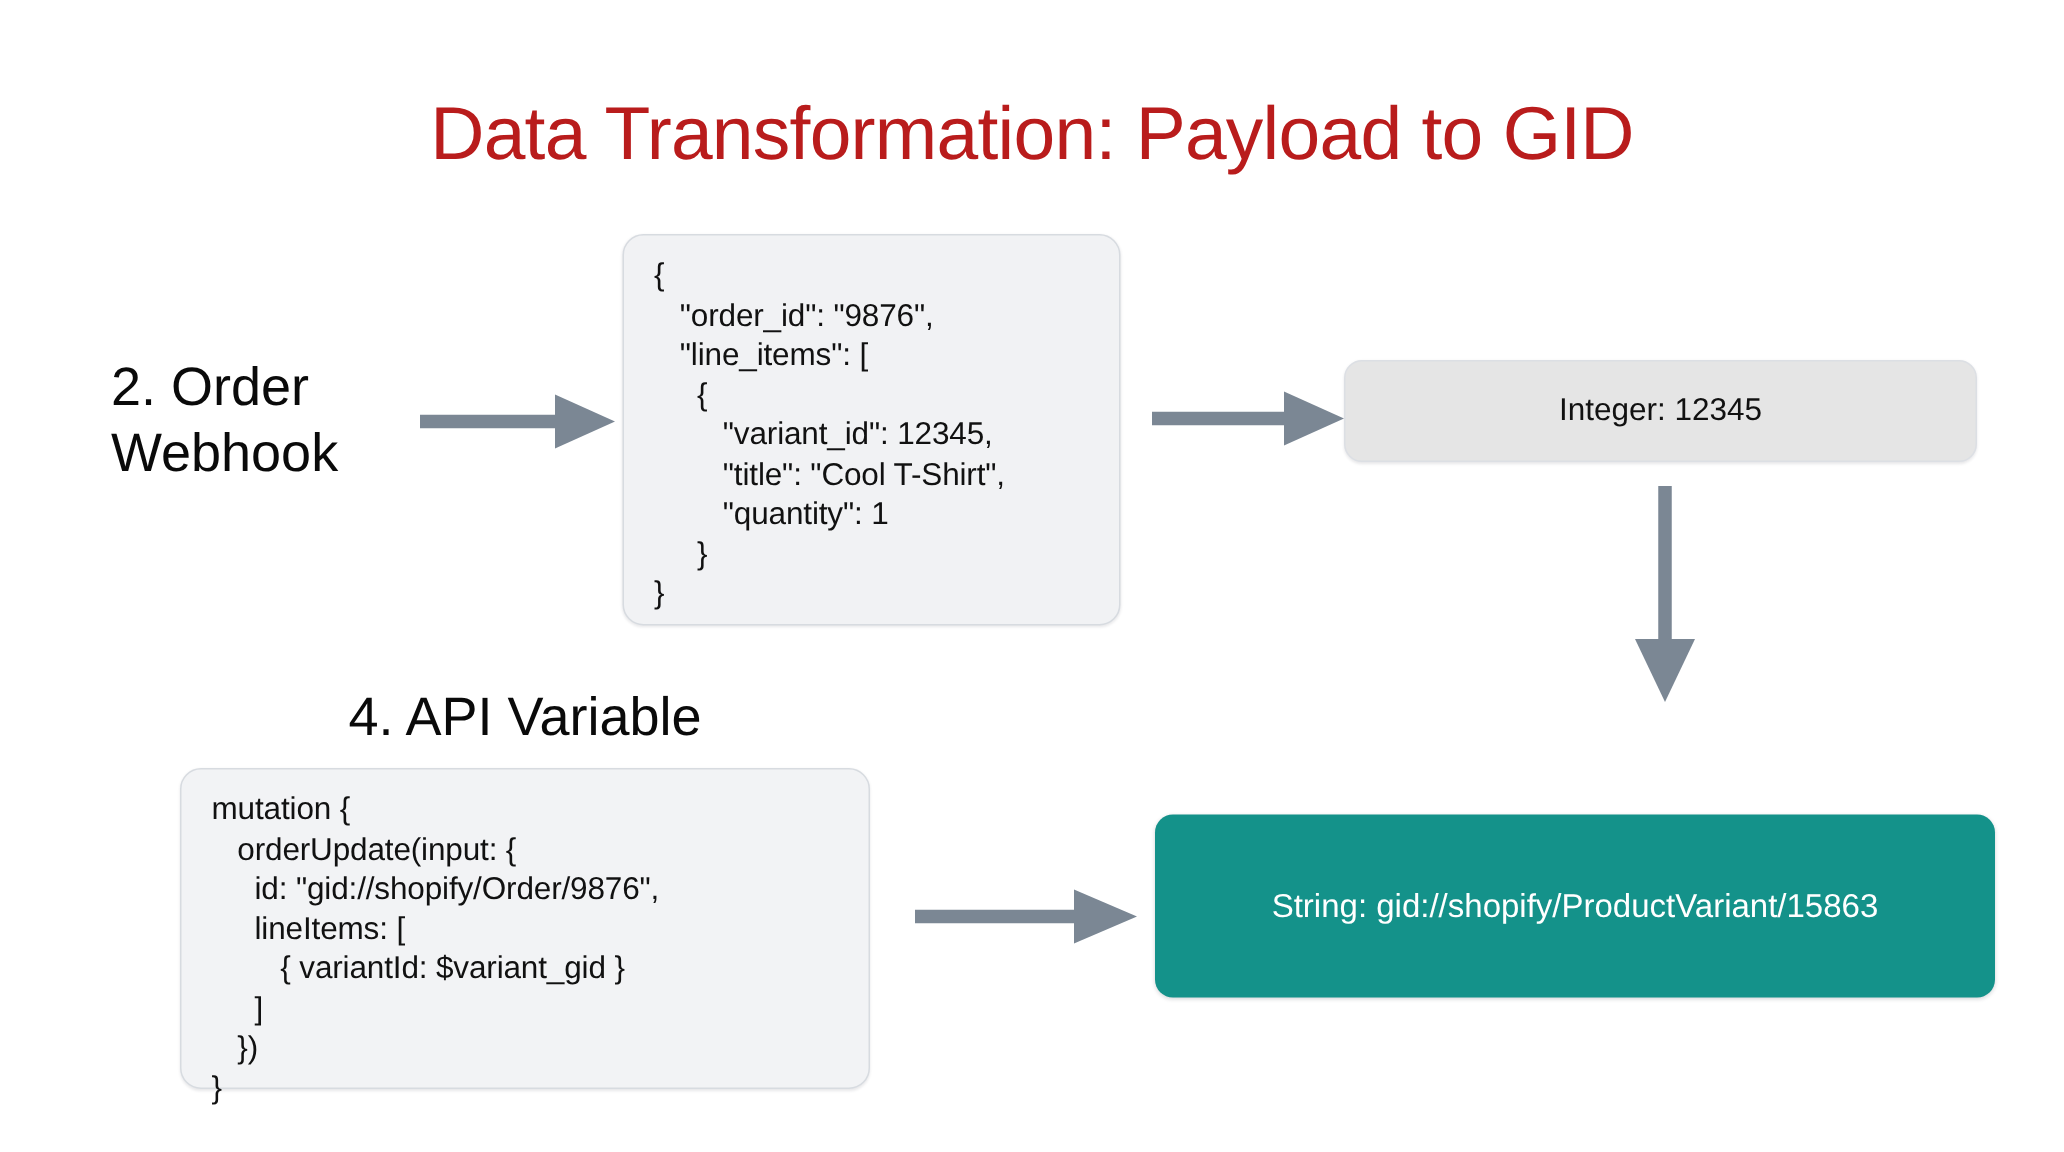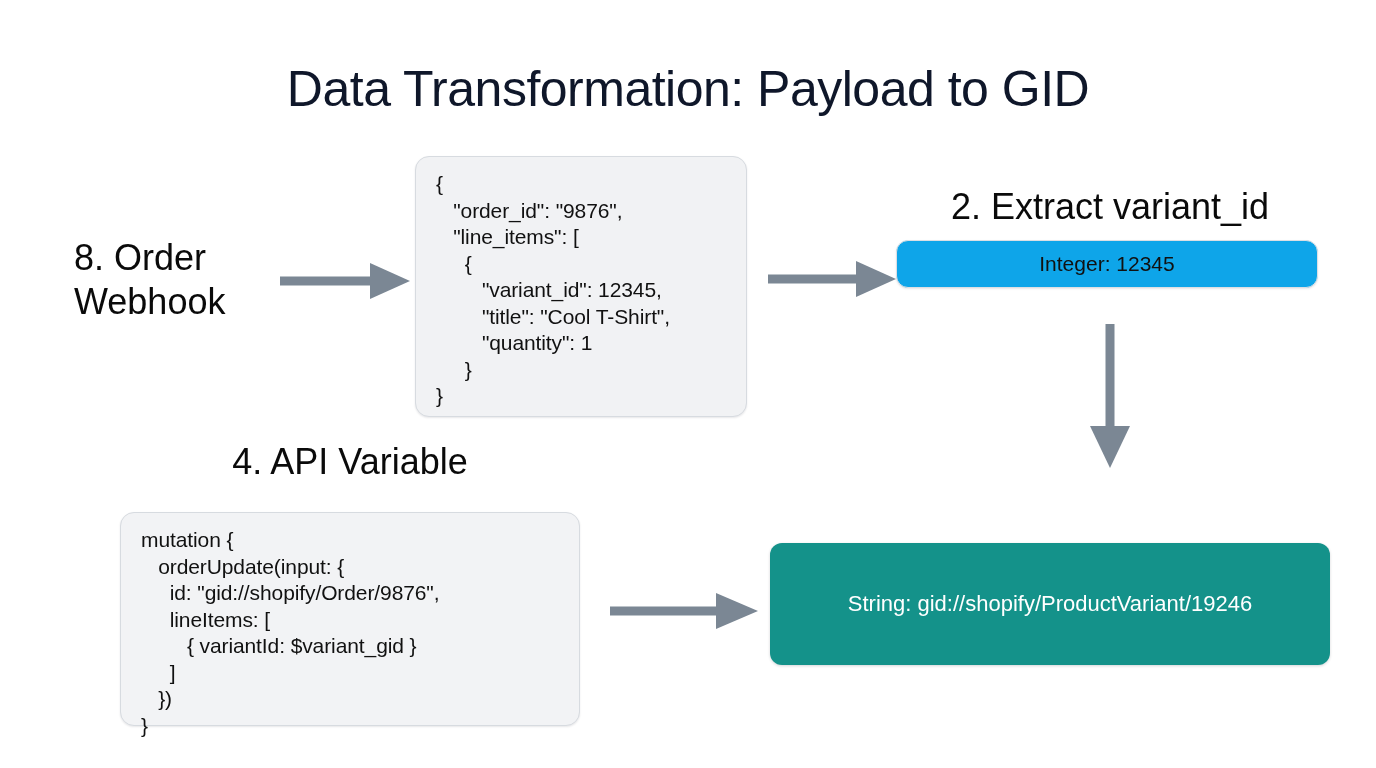--- a/index.html
+++ b/index.html
@@ -26,21 +26,21 @@
   .title {
     position: absolute;
     left: 0;
     right: 0;
     top: 58px;
     text-align: center;
     font-size: 50px;
     line-height: 62px;
     font-weight: 400;
     letter-spacing: -0.5px;
-    color: #0f172a;
+    color: #b91c1c;
     white-space: nowrap;
   }
 
   
   .step-label {
     position: absolute;
     font-size: 36px;
     line-height: 44px;
     font-weight: 400;
     color: #0a0a0a;
@@ -59,21 +59,21 @@
     text-align: center;
   }
   #label-step3 {
     left: 770px;
     top: 483px;
     width: 560px;
     text-align: center;
   }
   #label-step4 {
     left: 120px;
-    top: 440px;
+    top: 456px;
     width: 460px;
     text-align: center;
   }
 
   
   .card {
     position: absolute;
     box-sizing: border-box;
     border-radius: 14px;
     border: 1px solid #d7dbe0;
@@ -114,22 +114,22 @@
     letter-spacing: -0.1px;
   }
   #payload-card .code { padding: 14px 20px; }
   #mutation-card .code { padding: 14px 20px; }
 
   
   #value-card {
     left: 896px;
     top: 240px;
     width: 422px;
-    height: 48px;
-    background: #0ea5e9;
+    height: 68px;
+    background: #e5e5e5;
     border: 1px solid #dcdfe4;
     border-radius: 12px;
     display: flex;
     align-items: center;
     justify-content: center;
   }
   #value-card .value-text {
     font-size: 21px;
     line-height: 26px;
     color: #111111;
@@ -166,21 +166,21 @@
   #arrow-value-to-gid       { left: 1080px; top: 322px; }
   #arrow-mutation-to-gid    { left: 608px; top: 588px; }
 </style>
 </head>
 <body>
 
 <div id="diagram">
 
   <div class="title">Data Transformation: Payload to GID</div>
 
-  <div class="step-label" id="label-step1">8. Order
+  <div class="step-label" id="label-step1">2. Order
 Webhook</div>
 
   <div class="arrow" id="arrow-webhook-to-payload">
     <svg width="136" height="46" viewBox="0 0 136 46" xmlns="http://www.w3.org/2000/svg">
       <line x1="2" y1="23" x2="96" y2="23" stroke="#7b8794" stroke-width="9" stroke-linecap="butt"></line>
       <polygon points="92,5 132,23 92,41" fill="#7b8794"></polygon>
     </svg>
   </div>
 
   <div class="card" id="payload-card">
@@ -195,36 +195,35 @@
 }</pre>
   </div>
 
   <div class="arrow" id="arrow-payload-to-value">
     <svg width="134" height="46" viewBox="0 0 134 46" xmlns="http://www.w3.org/2000/svg">
       <line x1="2" y1="23" x2="94" y2="23" stroke="#7b8794" stroke-width="9" stroke-linecap="butt"></line>
       <polygon points="90,5 130,23 90,41" fill="#7b8794"></polygon>
     </svg>
   </div>
 
-  <div class="step-label" id="label-step2">2. Extract variant_id</div>
 
   <div class="card" id="value-card">
     <span class="value-text">Integer: 12345</span>
   </div>
 
   <div class="arrow" id="arrow-value-to-gid">
     <svg width="60" height="150" viewBox="0 0 60 150" xmlns="http://www.w3.org/2000/svg">
       <line x1="30" y1="2" x2="30" y2="108" stroke="#7b8794" stroke-width="9" stroke-linecap="butt"></line>
       <polygon points="10,104 50,104 30,146" fill="#7b8794"></polygon>
     </svg>
   </div>
 
 
   <div class="card" id="gid-card">
-    <span class="value-text">String: gid://shopify/ProductVariant/19246</span>
+    <span class="value-text">String: gid://shopify/ProductVariant/15863</span>
   </div>
 
   <div class="step-label" id="label-step4">4. API Variable</div>
 
   <div class="card" id="mutation-card">
     <pre class="code">mutation {
    orderUpdate(input: {
      id: "gid://shopify/Order/9876",
      lineItems: [
         { variantId: $variant_gid }

